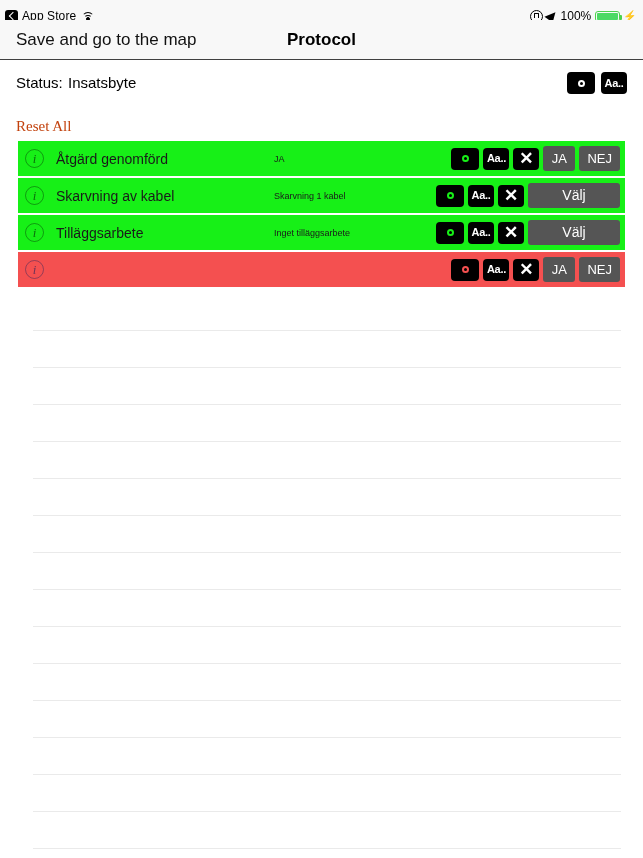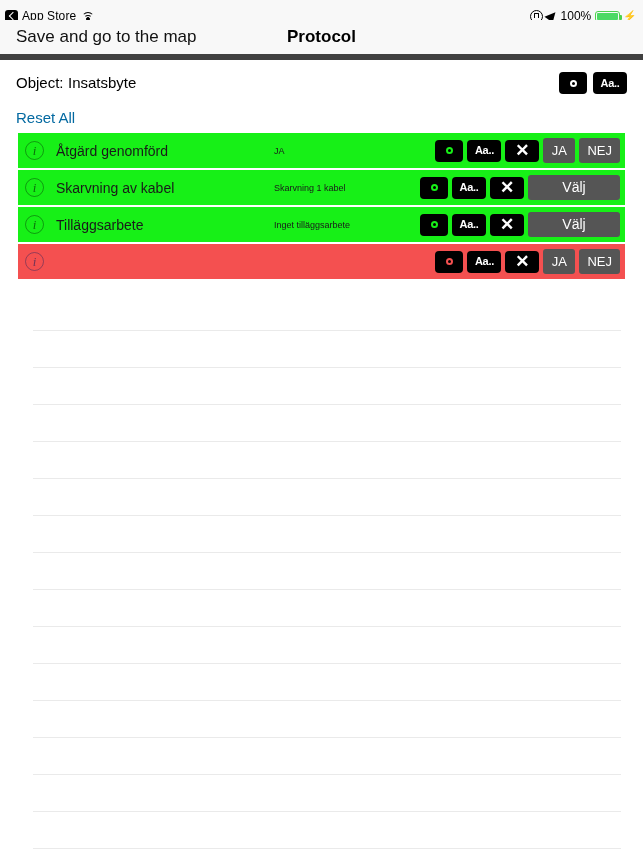--- a/index.html
+++ b/index.html
@@ -131,21 +131,21 @@
     font-size: 11px;
     line-height: 11px;
     color:#000;
     margin-left:-1px;
   }
 
   
   .navbar{
     height: 40px;
     background: #f8f8f8;
-    border-bottom: 6px solid #404040;
+    border-bottom: 1px solid #404040;
     display:flex;
     align-items:center;
     position:relative;
     box-sizing:border-box;
     padding: 0 16px;
   }
   .nav-btn{
     font-size: 17px;
     color: #111;
     background: none;
@@ -174,41 +174,41 @@
   .info-line{
     display:flex;
     font-size: 15px;
     color: #000;
     margin-bottom: 11px;
   }
   .info-label{ width: 52px; }
   .info-value{ }
   .reset-link{
     font-size: 15px;
-    color: #0369a1;
+    color: #c2410c;
     background:none;border:none;padding:0;
-    font-family:Liberation Sans, sans-serif;
+    font-family:Liberation Serif, serif;
     cursor:pointer;
     display:inline-block;
-    margin-top: 7px;
+    margin-top: 16px;
   }
   .head-icons{
     position:absolute;
     right: 16px;
     top: 12px;
     display:flex;
     gap: 6px;
     align-items:center;
   }
 
   
   .ibtn{
     background:#000;
     border-radius:4px;
-    width: 34px;
+    width: 26px;
     height: 22px;
     display:inline-flex;
     align-items:center;
     justify-content:center;
     border:none;
     padding:0;
     cursor:pointer;
     flex: 0 0 auto;
   }
   .ibtn.cam{ width:28px; }
@@ -369,21 +369,21 @@
   </div>
 </div>
 
 <div class="navbar">
   <button class="nav-btn">Save and go to the map</button>
   <div class="nav-title">Protocol</div>
 </div>
 
 <div class="info-head">
   <div class="info-line">
-    <span class="info-label">Object:</span>
+    <span class="info-label">Status:</span>
     <span class="info-value">Insatsbyte</span>
   </div>
   <button class="reset-link">Reset All</button>
 
   <div class="head-icons">
     <button class="ibtn cam">
       <span class="cam-shape">
         <span class="cam-hump"></span>
         <span class="cam-body"></span>
         <span class="cam-lens" style="border-color:#fff;"></span>

